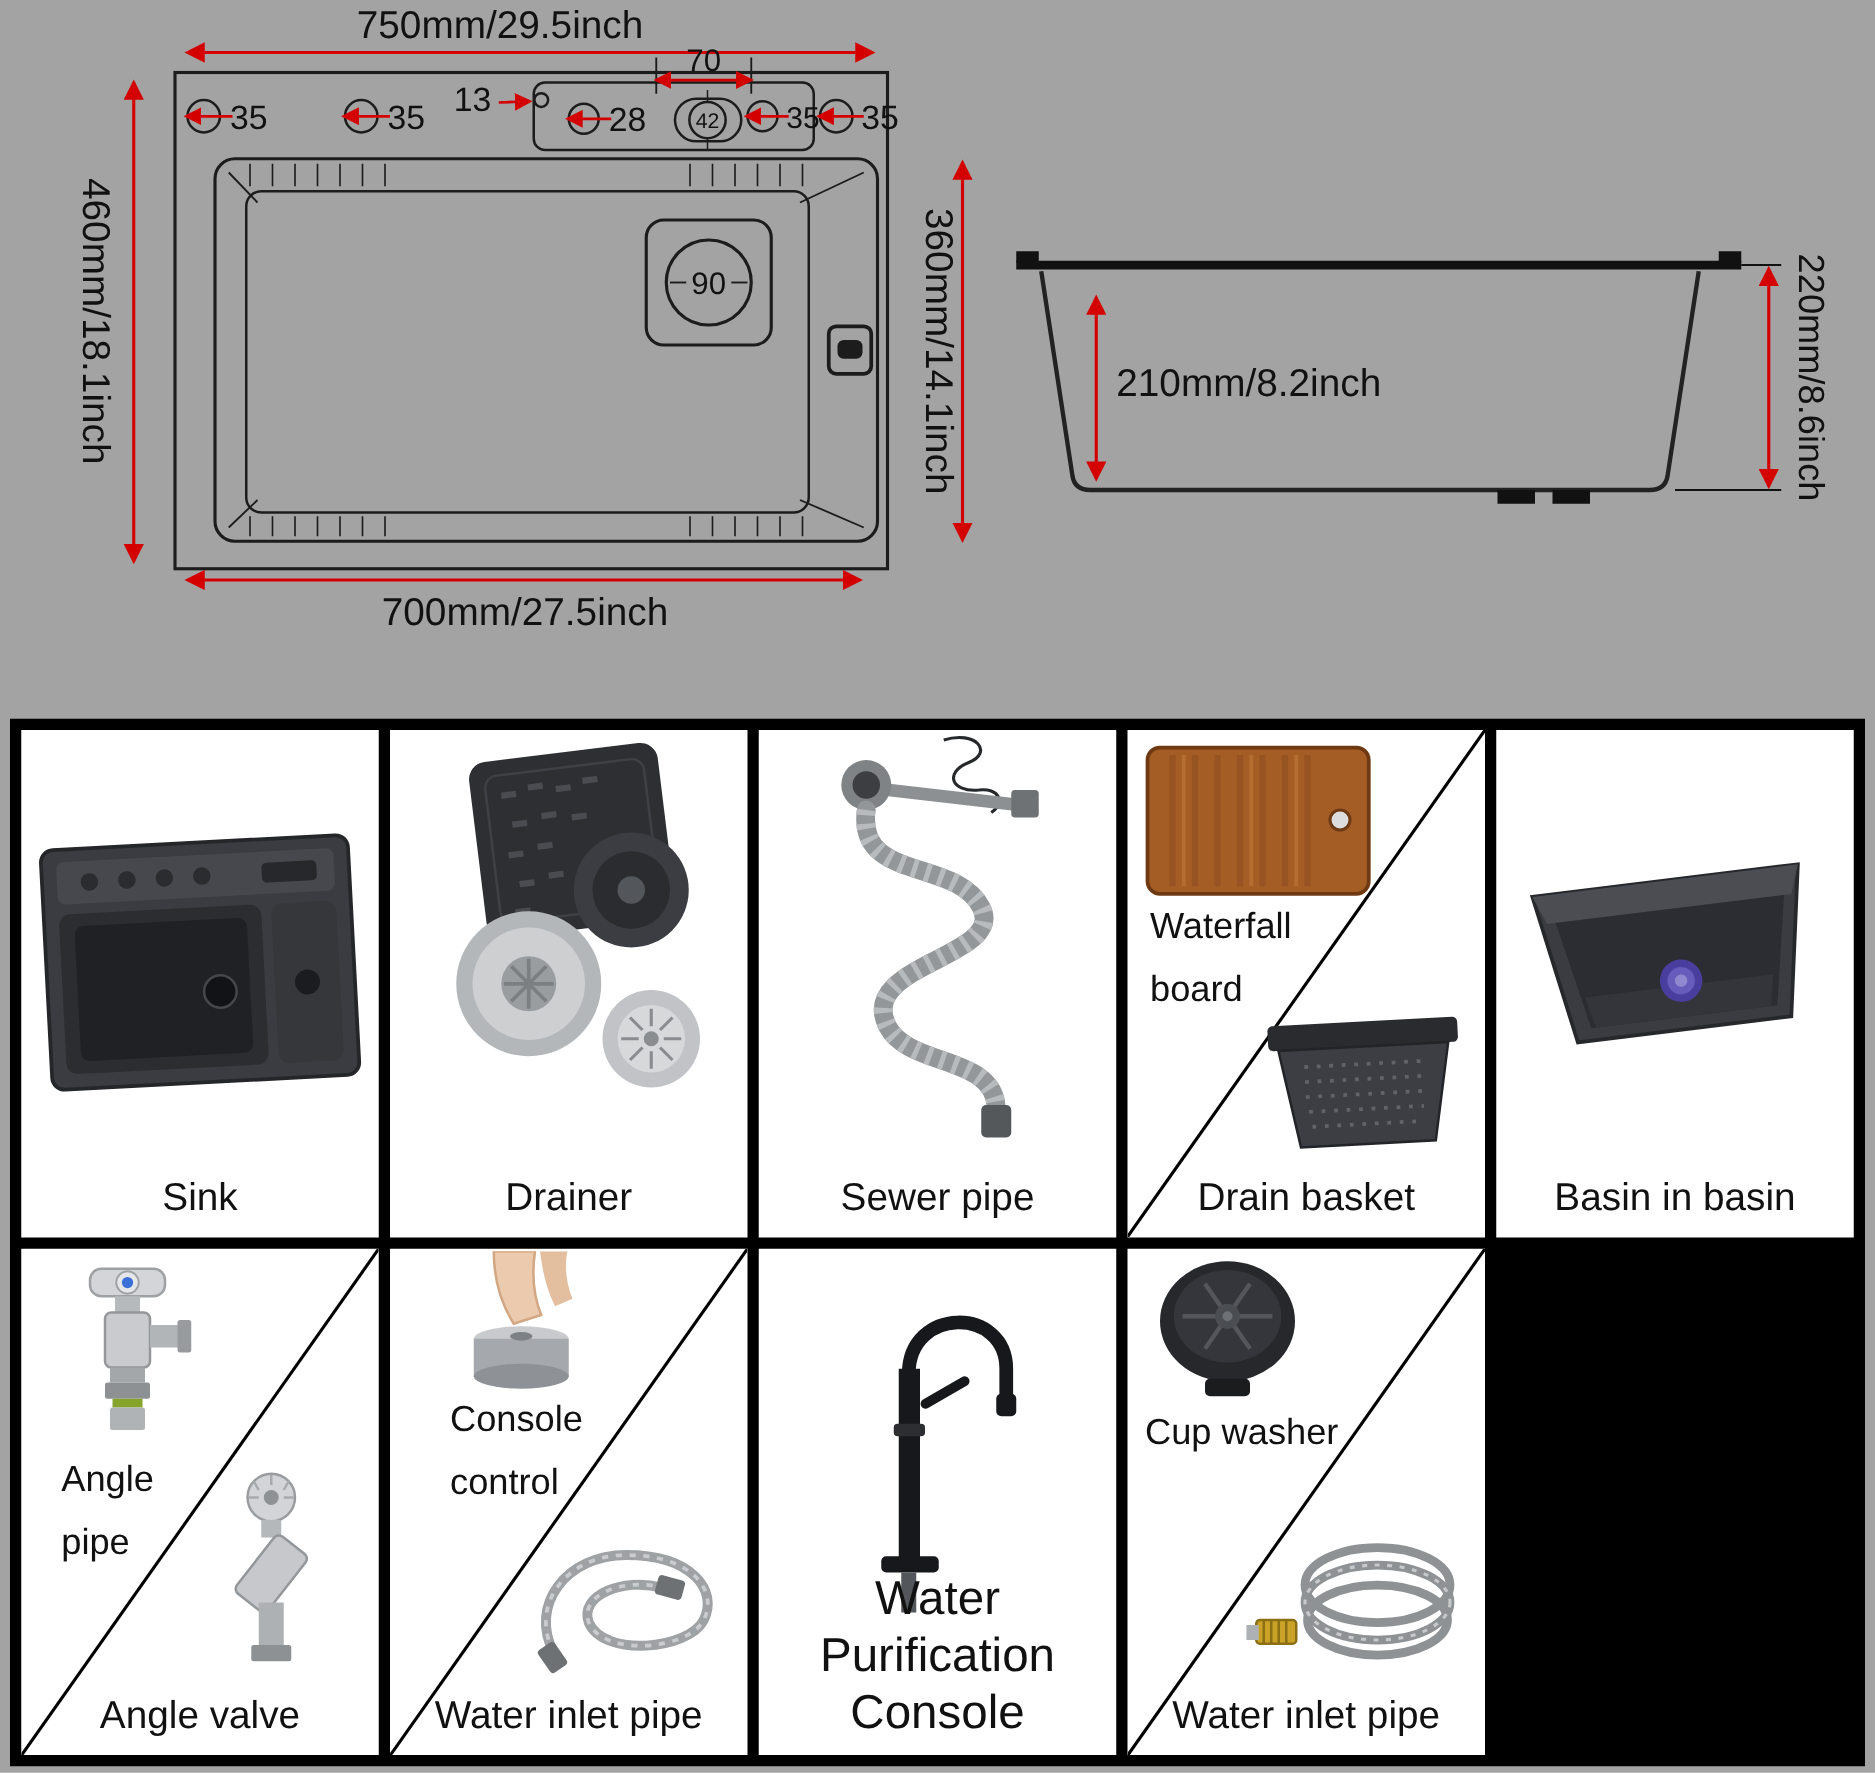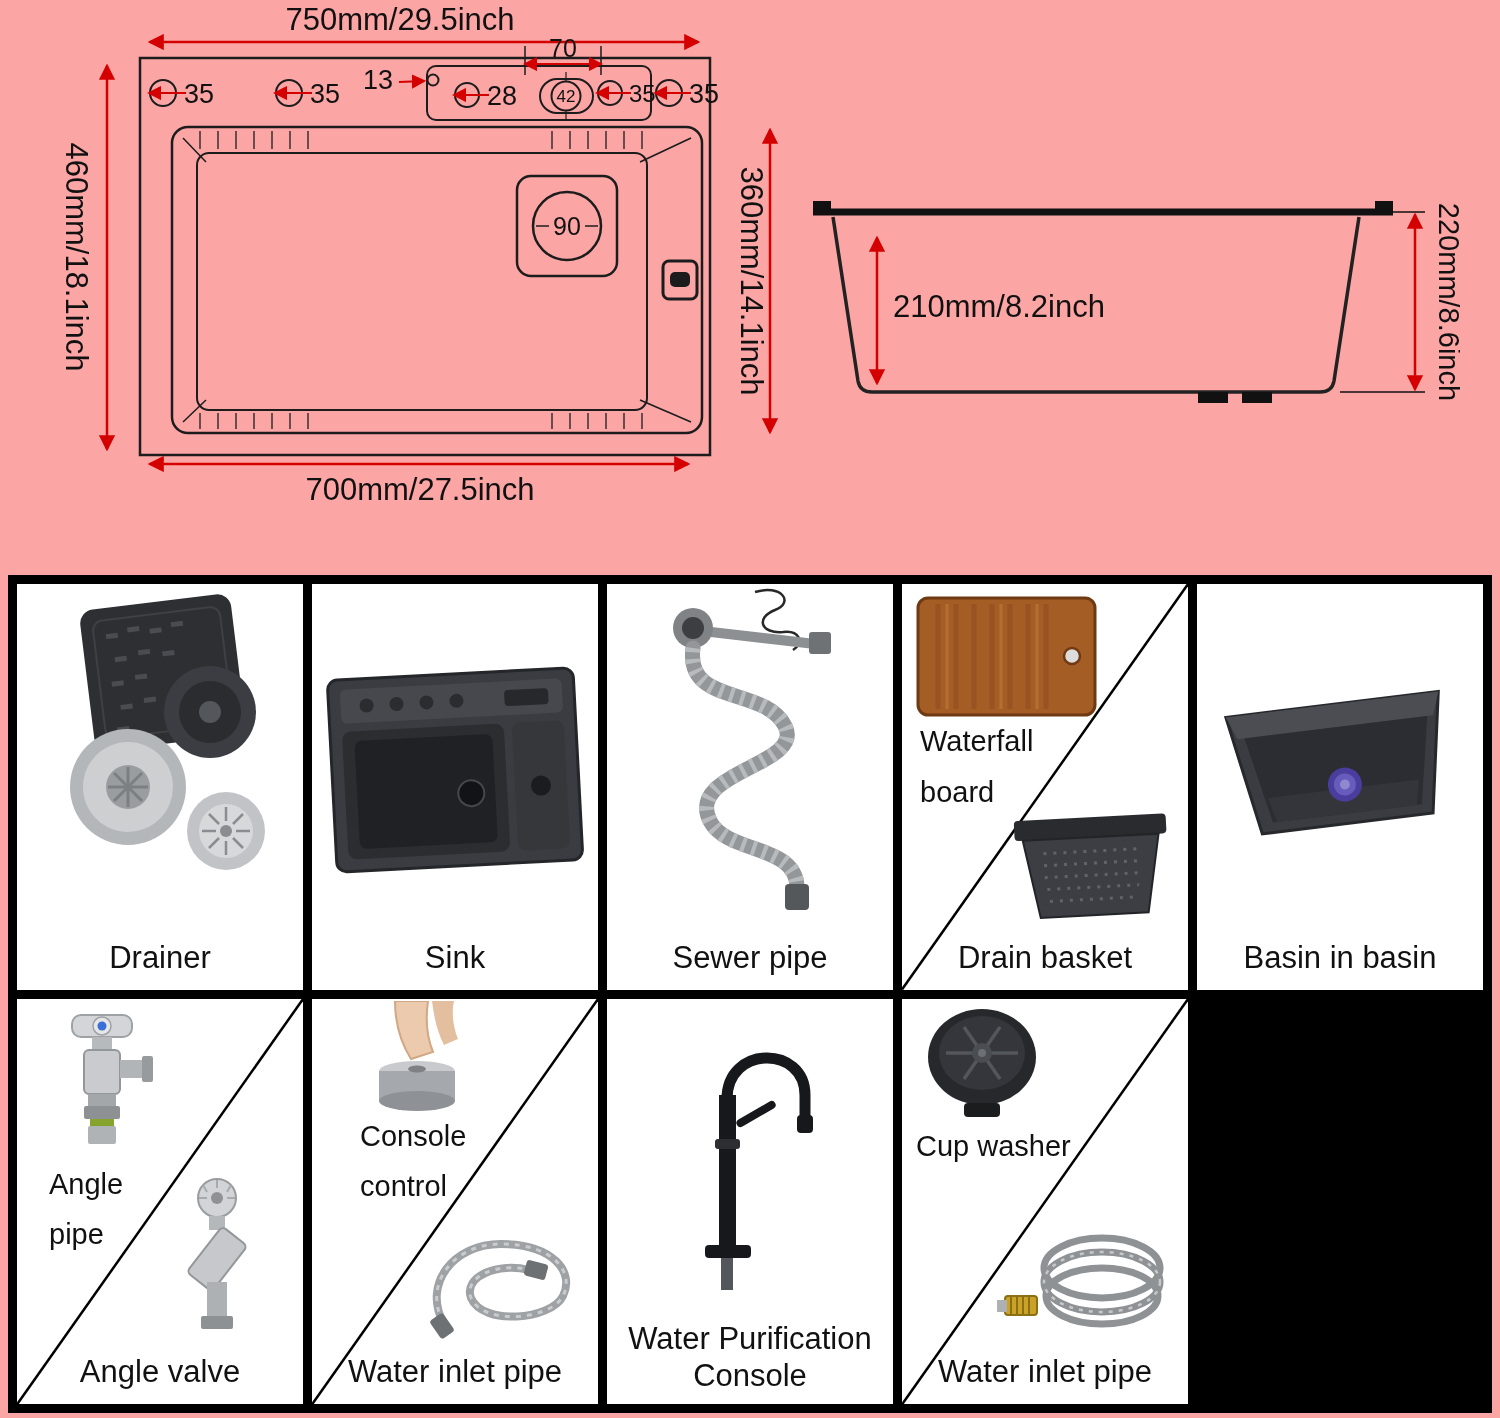--- a/index.html
+++ b/index.html
@@ -1,24 +1,24 @@
 <!DOCTYPE html>
 <html><head>
 <meta charset="utf-8">
 <style>
   html,body{margin:0;padding:0;background:#ffffff;}
-  #stage{position:relative;width:1500px;height:1418px;background:#fca5a5;font-family:"Liberation Sans",sans-serif;overflow:hidden;}
+  #stage{position:relative;width:1500px;height:1418px;background:#a3a3a3;font-family:"Liberation Sans",sans-serif;overflow:hidden;}
   .abs{position:absolute;}
   svg text{font-family:"Liberation Sans",sans-serif;fill:#111;}
   #grid{position:absolute;left:8px;top:575px;width:1484px;height:838px;background:#000;
         display:grid;grid-template-columns:repeat(5,1fr);grid-template-rows:1fr 1fr;
         gap:9px;padding:9px;box-sizing:border-box;}
   .cell{background:#fff;position:relative;overflow:hidden;}
   .label{position:absolute;left:0;right:0;bottom:14px;text-align:center;font-size:31px;color:#111;z-index:2;}
-  .label2{position:absolute;left:0;right:0;bottom:10px;text-align:center;font-size:31px;color:#111;line-height:1.2;z-index:2;}
+  .label2{position:absolute;left:0;right:0;bottom:10px;text-align:center;font-size:38px;color:#111;line-height:1.2;z-index:2;}
   .sublabel{position:absolute;font-size:29px;color:#111;line-height:1.75;z-index:2;}
   .diag{position:absolute;inset:0;width:100%;height:100%;z-index:1;}
   .illus{position:absolute;z-index:1;}
 </style>
 </head>
 <body>
 
 <div id="stage">
 
   <svg class="abs" style="left:0;top:0" width="790" height="525" viewBox="0 0 790 525">
@@ -149,20 +149,40 @@
     </g>
     <line x1="77" y1="73" x2="77" y2="218" stroke="#d40000" stroke-width="2.5" marker-start="url(#arrS)" marker-end="url(#arrS)"></line>
     <text x="93" y="152" font-size="31">210mm/8.2inch</text>
     <line x1="615" y1="50" x2="615" y2="224" stroke="#d40000" stroke-width="2.5" marker-start="url(#arrS)" marker-end="url(#arrS)"></line>
     <text transform="rotate(90 639 137)" x="639" y="137" font-size="29" text-anchor="middle">220mm/8.6inch</text>
   </svg>
 
   <div id="grid">
 
     <div class="cell">
+      <svg class="illus" style="left:8px;top:30px" width="270" height="310" viewBox="0 0 270 310">
+        <g transform="rotate(-3 135 155)">
+          <rect x="12" y="60" width="246" height="192" rx="10" fill="#3a3c41" stroke="#24262a" stroke-width="3"></rect>
+          <rect x="24" y="70" width="222" height="34" rx="6" fill="#46484d"></rect>
+          <circle cx="50" cy="87" r="7" fill="#2a2c30"></circle>
+            <circle cx="80" cy="87" r="7" fill="#2a2c30"></circle>
+          <circle cx="110" cy="87" r="7" fill="#2a2c30"></circle>
+            <circle cx="140" cy="87" r="7" fill="#2a2c30"></circle>
+          <rect x="188" y="79" width="44" height="16" rx="4" fill="#26282c"></rect>
+          <rect x="24" y="112" width="162" height="128" rx="9" fill="#2b2d31"></rect>
+          <rect x="36" y="122" width="138" height="108" rx="7" fill="#1f2125"></rect>
+          <circle cx="150" cy="180" r="13" fill="#121316" stroke="#45474b" stroke-width="2"></circle>
+          <rect x="194" y="112" width="52" height="128" rx="8" fill="#35373b"></rect>
+          <circle cx="220" cy="176" r="10" fill="#1b1c1f"></circle>
+        </g>
+      </svg>
+      <div class="label">Sink</div>
+    </div>
+
+    <div class="cell">
       <svg class="illus" style="left:8px;top:10px" width="270" height="310" viewBox="0 0 270 310">
         <g transform="rotate(-7 150 80)">
           <rect x="62" y="6" width="152" height="142" rx="14" fill="#2d2f33"></rect>
           <rect x="74" y="18" width="128" height="118" rx="10" fill="none" stroke="#3e4045" stroke-width="2"></rect>
           <g fill="#4a4c51">
             <rect x="86" y="32" width="12" height="5"></rect>
               <rect x="108" y="28" width="12" height="5"></rect>
             <rect x="130" y="32" width="12" height="5"></rect>
               <rect x="152" y="28" width="12" height="5"></rect>
             <rect x="92" y="56" width="12" height="5"></rect>
@@ -198,40 +218,20 @@
             <line x1="194" y1="230" x2="184" y2="220"></line>
           <line x1="201" y1="227" x2="201" y2="213"></line>
             <line x1="208" y1="230" x2="218" y2="220"></line>
         </g>
         <circle cx="201" cy="237" r="6" fill="#8a8d90"></circle>
       </svg>
       <div class="label">Drainer</div>
     </div>
 
     <div class="cell">
-      <svg class="illus" style="left:8px;top:30px" width="270" height="310" viewBox="0 0 270 310">
-        <g transform="rotate(-3 135 155)">
-          <rect x="12" y="60" width="246" height="192" rx="10" fill="#3a3c41" stroke="#24262a" stroke-width="3"></rect>
-          <rect x="24" y="70" width="222" height="34" rx="6" fill="#46484d"></rect>
-          <circle cx="50" cy="87" r="7" fill="#2a2c30"></circle>
-            <circle cx="80" cy="87" r="7" fill="#2a2c30"></circle>
-          <circle cx="110" cy="87" r="7" fill="#2a2c30"></circle>
-            <circle cx="140" cy="87" r="7" fill="#2a2c30"></circle>
-          <rect x="188" y="79" width="44" height="16" rx="4" fill="#26282c"></rect>
-          <rect x="24" y="112" width="162" height="128" rx="9" fill="#2b2d31"></rect>
-          <rect x="36" y="122" width="138" height="108" rx="7" fill="#1f2125"></rect>
-          <circle cx="150" cy="180" r="13" fill="#121316" stroke="#45474b" stroke-width="2"></circle>
-          <rect x="194" y="112" width="52" height="128" rx="8" fill="#35373b"></rect>
-          <circle cx="220" cy="176" r="10" fill="#1b1c1f"></circle>
-        </g>
-      </svg>
-      <div class="label">Sink</div>
-    </div>
-
-    <div class="cell">
       <svg class="illus" style="left:8px;top:2px" width="270" height="330" viewBox="0 0 270 330">
         <path d="M140,6 c26,-8 40,10 20,18 c-20,8 -14,24 8,22 c16,-2 22,10 10,18" stroke="#26282a" stroke-width="2.5" fill="none"></path>
         <path d="M96,46 L200,58" stroke="#8d9093" stroke-width="10" fill="none"></path>
         <rect x="194" y="46" width="22" height="22" rx="3" fill="#6f7275"></rect>
         <circle cx="78" cy="42" r="20" fill="#808386"></circle>
         <circle cx="78" cy="42" r="11" fill="#3c3e41"></circle>
         <path d="M78,62 C70,120 150,100 170,140 C190,180 70,185 95,235 C112,268 180,258 182,300" stroke="#94979a" stroke-width="15" fill="none" stroke-linecap="round"></path>
         <path d="M78,62 C70,120 150,100 170,140 C190,180 70,185 95,235 C112,268 180,258 182,300" stroke="#b8bbbe" stroke-width="15" fill="none" stroke-linecap="butt" stroke-dasharray="4 7"></path>
         <rect x="170" y="298" width="24" height="26" rx="4" fill="#55585b"></rect>
       </svg>

